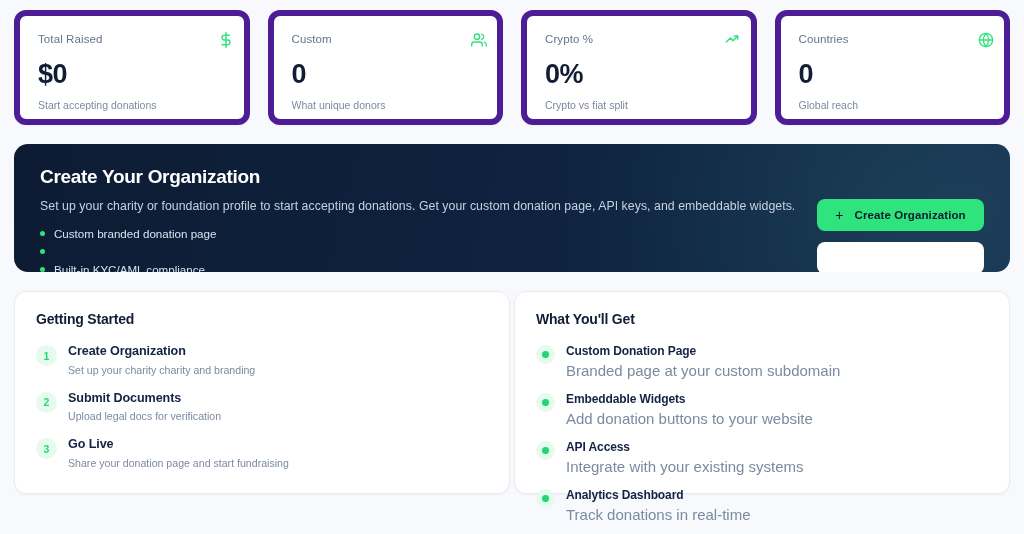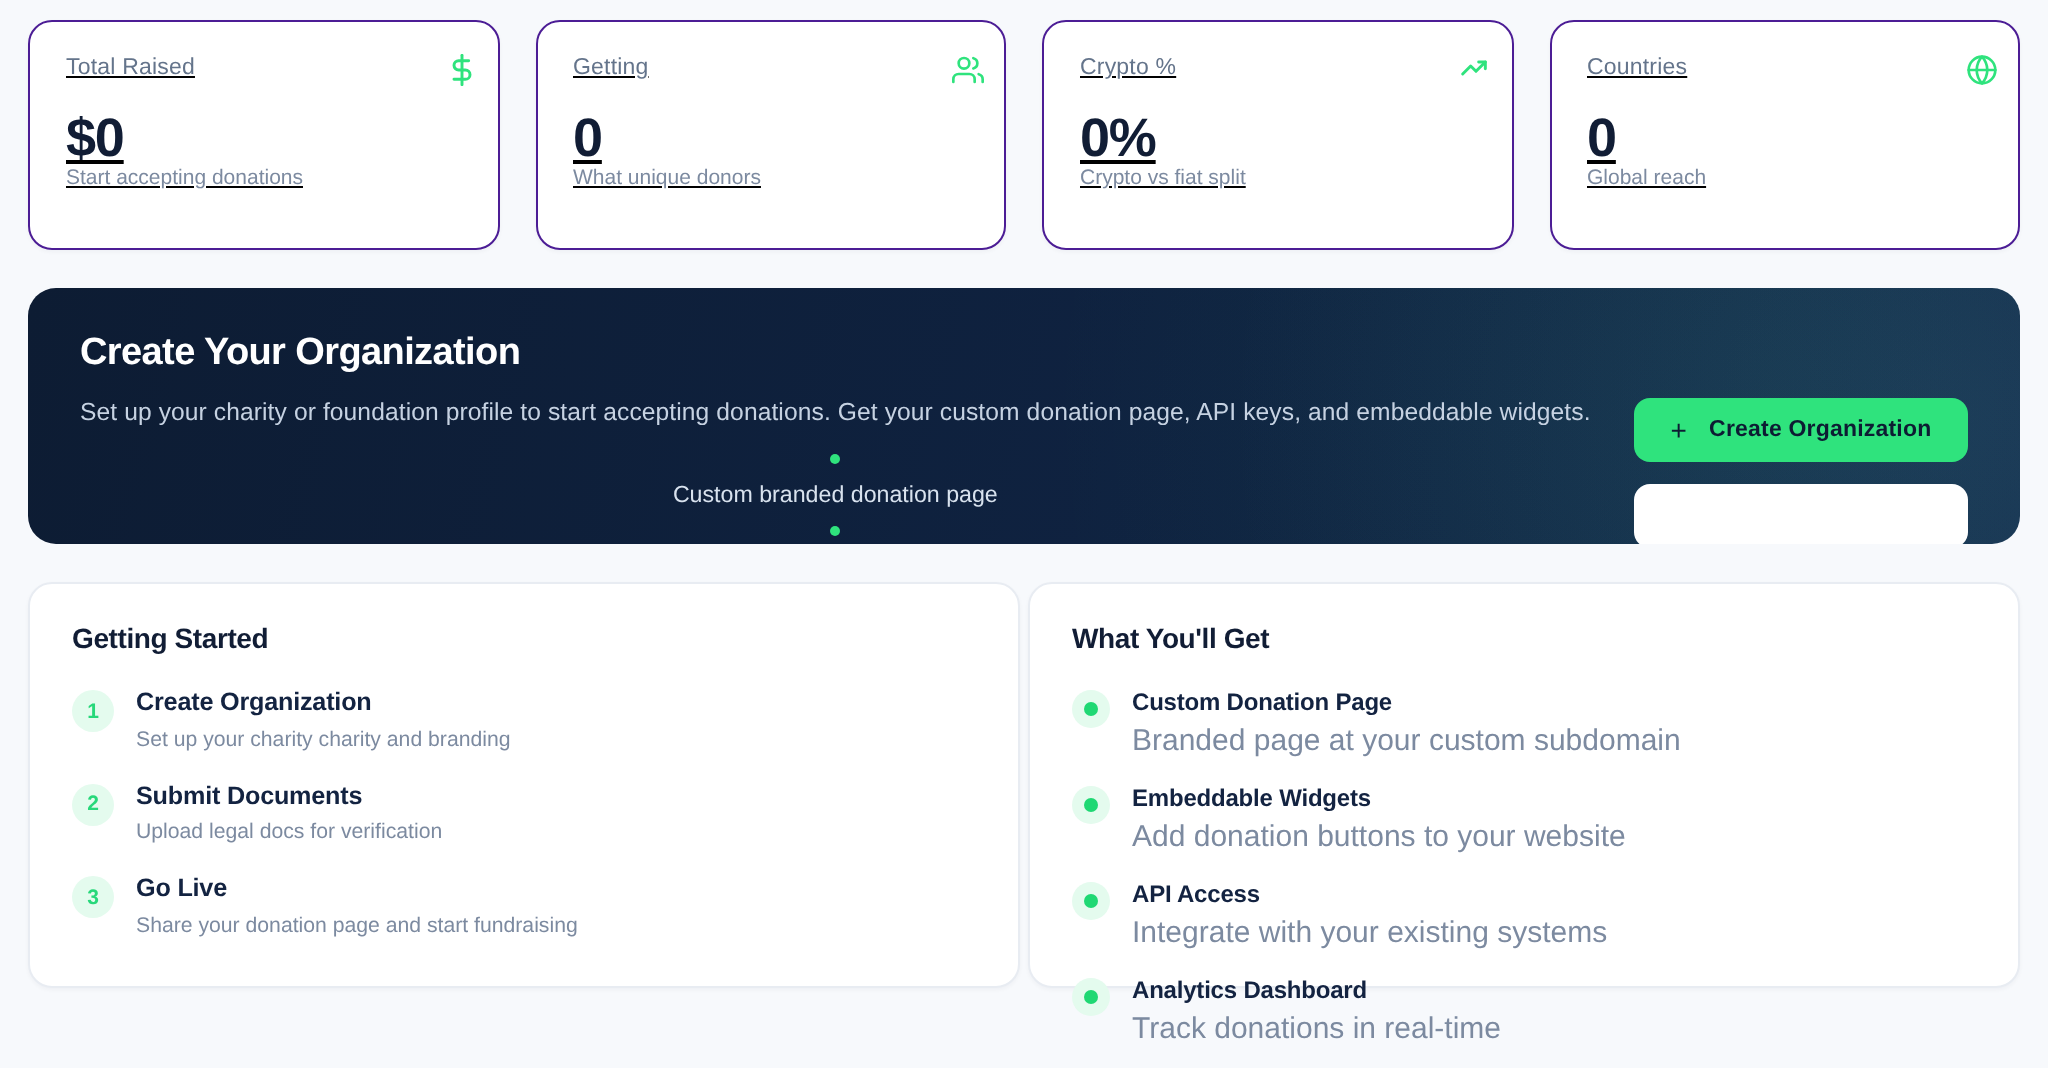--- a/index.html
+++ b/index.html
@@ -26,26 +26,25 @@
   
   .stats-row {
     display: flex;
     gap: 18px;
     margin-bottom: 19px;
   }
 
   .stat-card {
     flex: 1 1 0;
     background: #ffffff;
-    border: 1px solid #4c1d95;
+    border: 6px solid #4c1d95;
     border-radius: 12px;
     padding: 17px 10px 16px 18px;
     height: 115px;
     box-shadow: 0 1px 2px rgba(16, 30, 54, 0.04);
-    text-decoration: underline;
   }
 
   .stat-head {
     display: flex;
     align-items: flex-start;
     justify-content: space-between;
   }
 
   .stat-label {
     font-size: 11.5px;
@@ -66,20 +65,21 @@
     font-weight: 700;
     color: #111d35;
     letter-spacing: -0.6px;
     margin-top: 13px;
     line-height: 1;
   }
 
   .stat-sub {
     font-size: 10.5px;
     color: #7c8aa0;
+    margin-top: 11px;
   }
 
   
   .hero {
     position: relative;
     background:
       radial-gradient(circle at 88% 46%, rgba(47,227,125,0.07) 0%, rgba(47,227,125,0.0) 42%),
       radial-gradient(circle at 97% 50%, rgba(120,170,220,0.10) 0%, rgba(120,170,220,0.0) 38%),
       linear-gradient(105deg, #0d1c33 0%, #0f2240 55%, #112748 100%);
     border-radius: 14px;
@@ -113,21 +113,20 @@
     margin-top: 14px;
   }
 
   .hero-list li {
     display: flex;
     align-items: center;
     gap: 9px;
     color: #d8e2ee;
     font-size: 11.6px;
     margin-bottom: 9px;
-    flex-direction: column;
   }
 
   .dot-sm {
     width: 5px;
     height: 5px;
     border-radius: 50%;
     background: #2fe37d;
     flex: 0 0 auto;
   }
 
@@ -296,21 +295,21 @@
             <path d="M17 5H9.5a3.5 3.5 0 0 0 0 7h5a3.5 3.5 0 0 1 0 7H6"></path>
           </svg>
         </span>
       </div>
       <div class="stat-value">$0</div>
       <div class="stat-sub">Start accepting donations</div>
     </div>
 
     <div class="stat-card">
       <div class="stat-head">
-        <div class="stat-label">Getting</div>
+        <div class="stat-label">Custom</div>
         <span class="stat-icon">
           <svg width="16" height="16" viewBox="0 0 24 24" fill="none" stroke="currentColor" stroke-width="2" stroke-linecap="round" stroke-linejoin="round">
             <path d="M17 21v-2a4 4 0 0 0-4-4H5a4 4 0 0 0-4 4v2"></path>
             <circle cx="9" cy="7" r="4"></circle>
             <path d="M23 21v-2a4 4 0 0 0-3-3.87"></path>
             <path d="M16 3.13a4 4 0 0 1 0 7.75"></path>
           </svg>
         </span>
       </div>
       <div class="stat-value">0</div>

